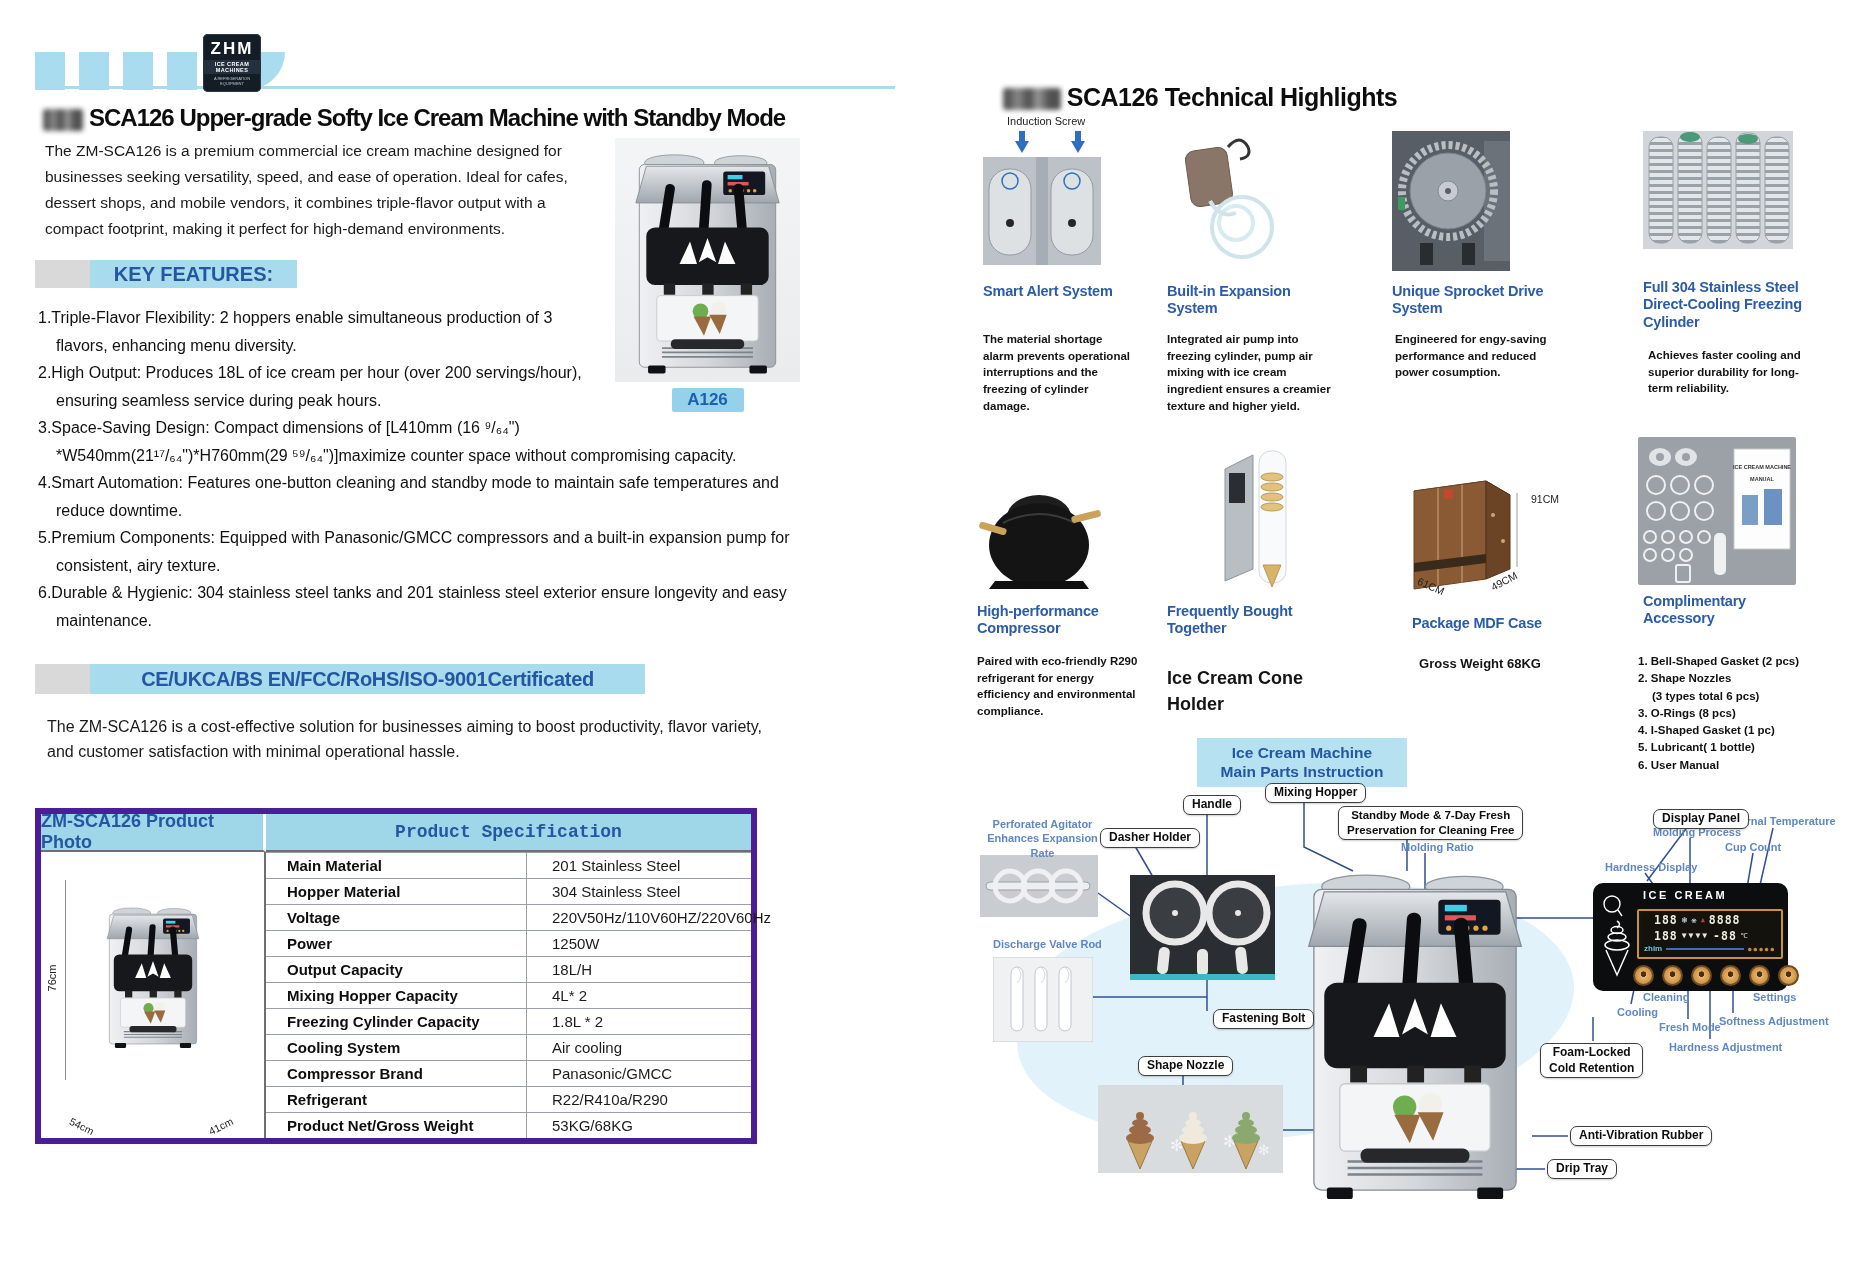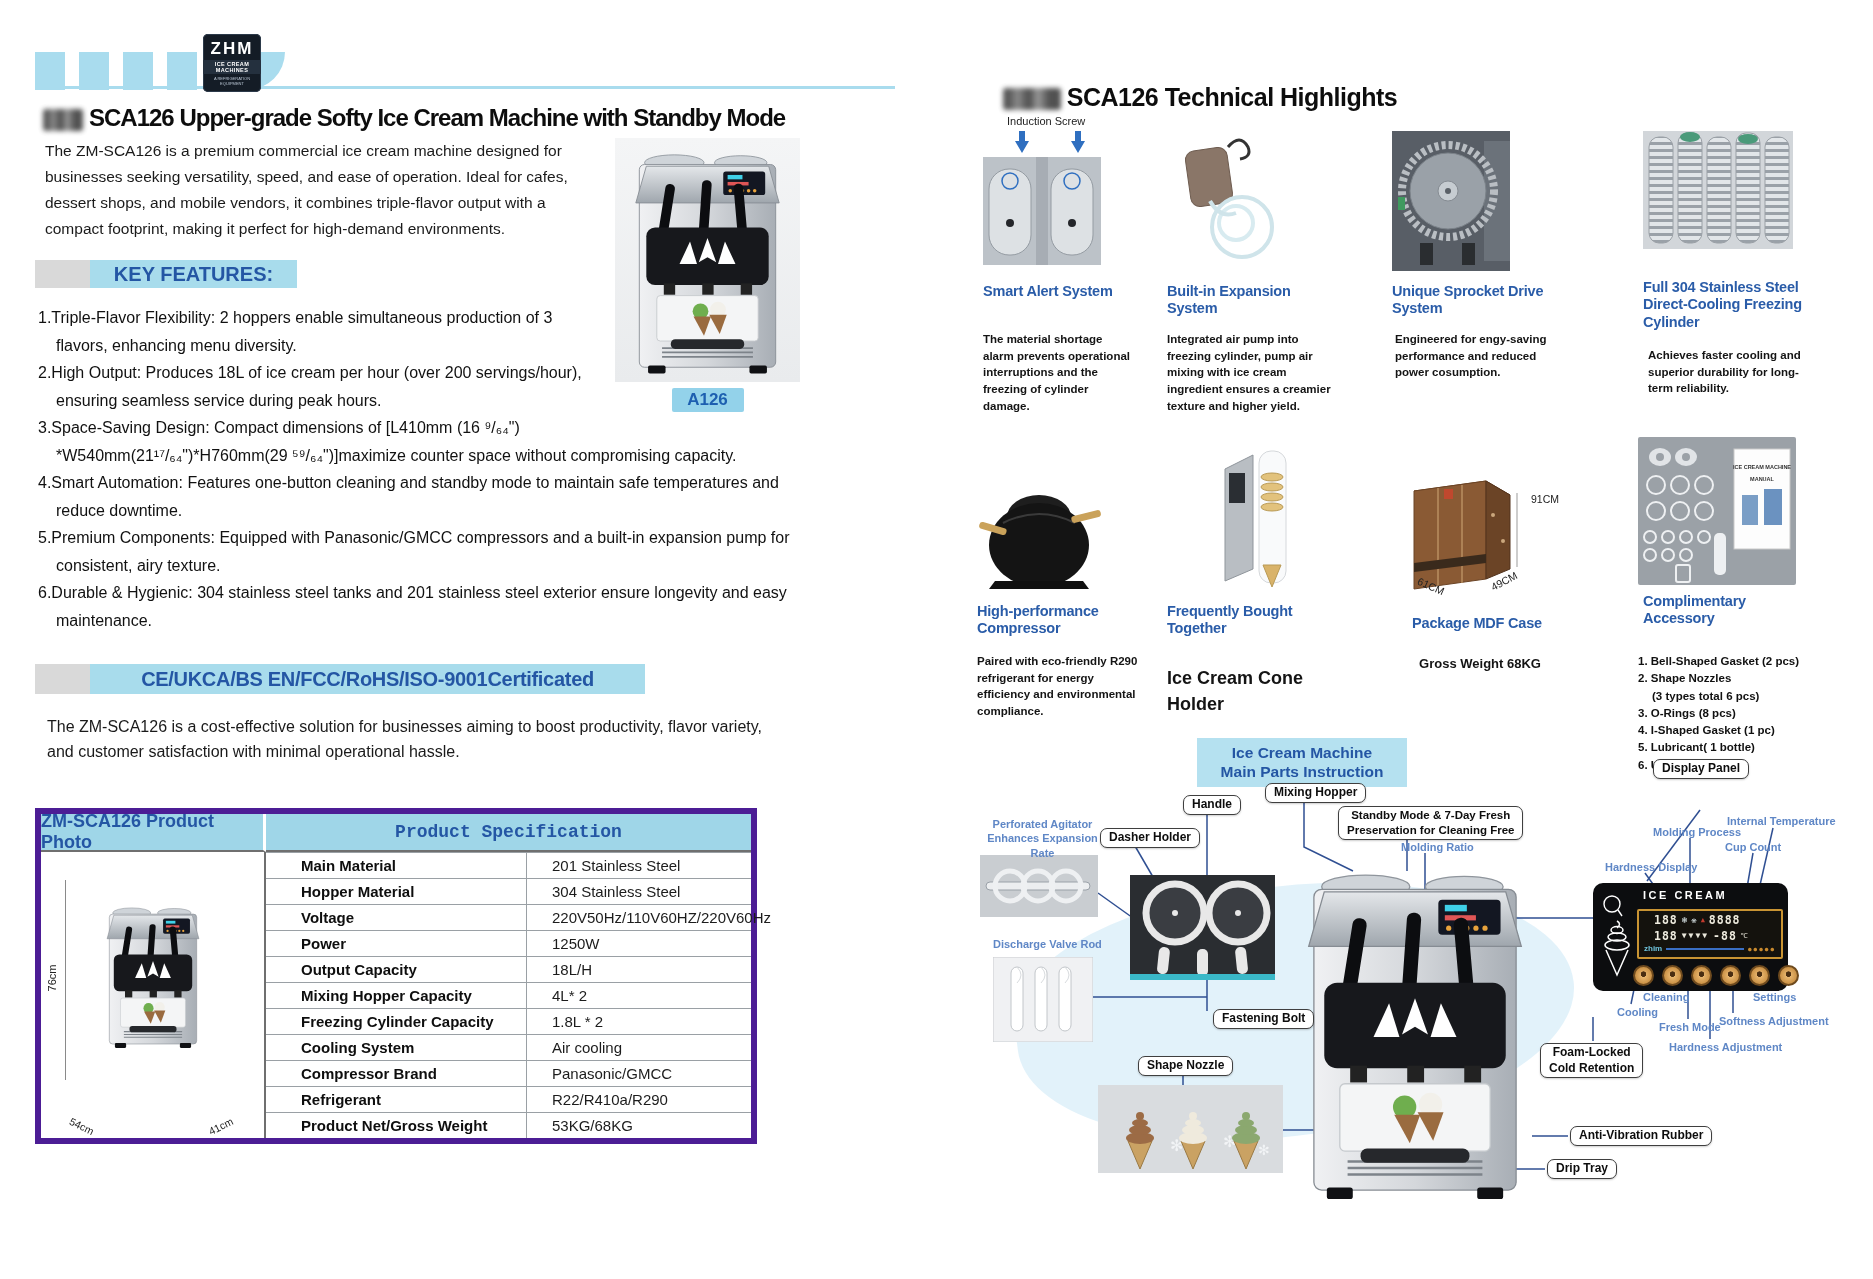--- a/index.html
+++ b/index.html
@@ -32,21 +32,21 @@
   .features div{padding-left:18px;text-indent:-18px;}
   .closing{margin:20px 0 0 12px;font-size:16px;line-height:25px;width:715px;color:#1a1a1a;}
   
   .spec-table{margin-top:44px;width:710px;display:grid;grid-template-columns:225px 260px 225px;grid-template-rows:38px repeat(11,26px);
     border:6px solid #4c1d95;background:#fff;}
   .th{background:#9fd6e8;color:#2456a4;font-weight:bold;font-size:18px;display:flex;align-items:center;justify-content:center;border-bottom:2px solid #6f6f6f;}
   .th-photo{grid-column:1;grid-row:1;border-right:3px solid #fff;}
   .th-spec{grid-column:2/4;grid-row:1;font-family:Liberation Mono, monospace;}
   .photo-cell{grid-column:1;grid-row:2/13;border-right:2px solid #6f6f6f;position:relative;}
   .tl,.tv{display:flex;align-items:center;font-size:15px;border-top:1px solid #9aa0a5;}
-  .tl{font-weight:bold;padding-left:35px;color:#0e0e0e;}
+  .tl{font-weight:bold;padding-left:21px;color:#0e0e0e;}
   .tv{padding-left:25px;border-left:1px solid #9aa0a5;color:#1c1c1c;}
   .dim-v{position:absolute;left:-2px;top:120px;transform:rotate(-90deg);font-size:11px;color:#222;}
   .dim-line{position:absolute;left:24px;top:28px;width:1px;height:200px;background:#8a8a8a;}
   .dim-d1{position:absolute;left:28px;bottom:6px;transform:rotate(26deg);font-size:10.5px;color:#222;}
   .dim-d2{position:absolute;right:30px;bottom:6px;transform:rotate(-26deg);font-size:10.5px;color:#222;}
   
   #page-right{position:absolute;left:955px;top:75px;width:918px;height:1200px;}
   .r-title{position:absolute;left:0;top:8px;width:490px;text-align:center;font-size:25px;font-weight:bold;letter-spacing:-.5px;color:#0d0d0d;white-space:nowrap;}
   .r-title .blur-glyph{width:58px;height:22px;}
   .card-title{position:absolute;font-size:14.5px;line-height:1.2;font-weight:bold;color:#2a5ca8;letter-spacing:-.2px;z-index:4;}
@@ -417,21 +417,21 @@
   <div class="box-label" style="left:145px;top:753px">Dasher Holder</div>
   <div class="box-label" style="left:228px;top:720px">Handle</div>
   <div class="box-label" style="left:310px;top:708px">Mixing Hopper</div>
   <div class="box-label" style="left:383px;top:731px;font-size:11.5px">
     <div>Standby Mode &amp; 7-Day Fresh</div>
     <div>Preservation for Cleaning Free</div>
   </div>
   <div class="blab" style="left:38px;top:863px">Discharge Valve Rod</div>
   <div class="box-label" style="left:258px;top:934px">Fastening Bolt</div>
   <div class="box-label" style="left:183px;top:981px">Shape Nozzle</div>
-  <div class="box-label" style="left:698px;top:684px">Display Panel</div>
+  <div class="box-label" style="left:698px;top:734px">Display Panel</div>
   <div class="blab" style="left:698px;top:751px">Molding Process</div>
   <div class="blab" style="left:772px;top:740px">Internal Temperature</div>
   <div class="blab" style="left:770px;top:766px">Cup Count</div>
   <div class="blab" style="left:650px;top:786px">Hardness Display</div>
   <div class="blab" style="left:446px;top:766px">Molding Ratio</div>
   <div class="blab" style="left:688px;top:916px">Cleaning</div>
   <div class="blab" style="left:798px;top:916px">Settings</div>
   <div class="blab" style="left:662px;top:931px">Cooling</div>
   <div class="blab" style="left:704px;top:946px">Fresh Mode</div>
   <div class="blab" style="left:764px;top:940px">Softness Adjustment</div>

